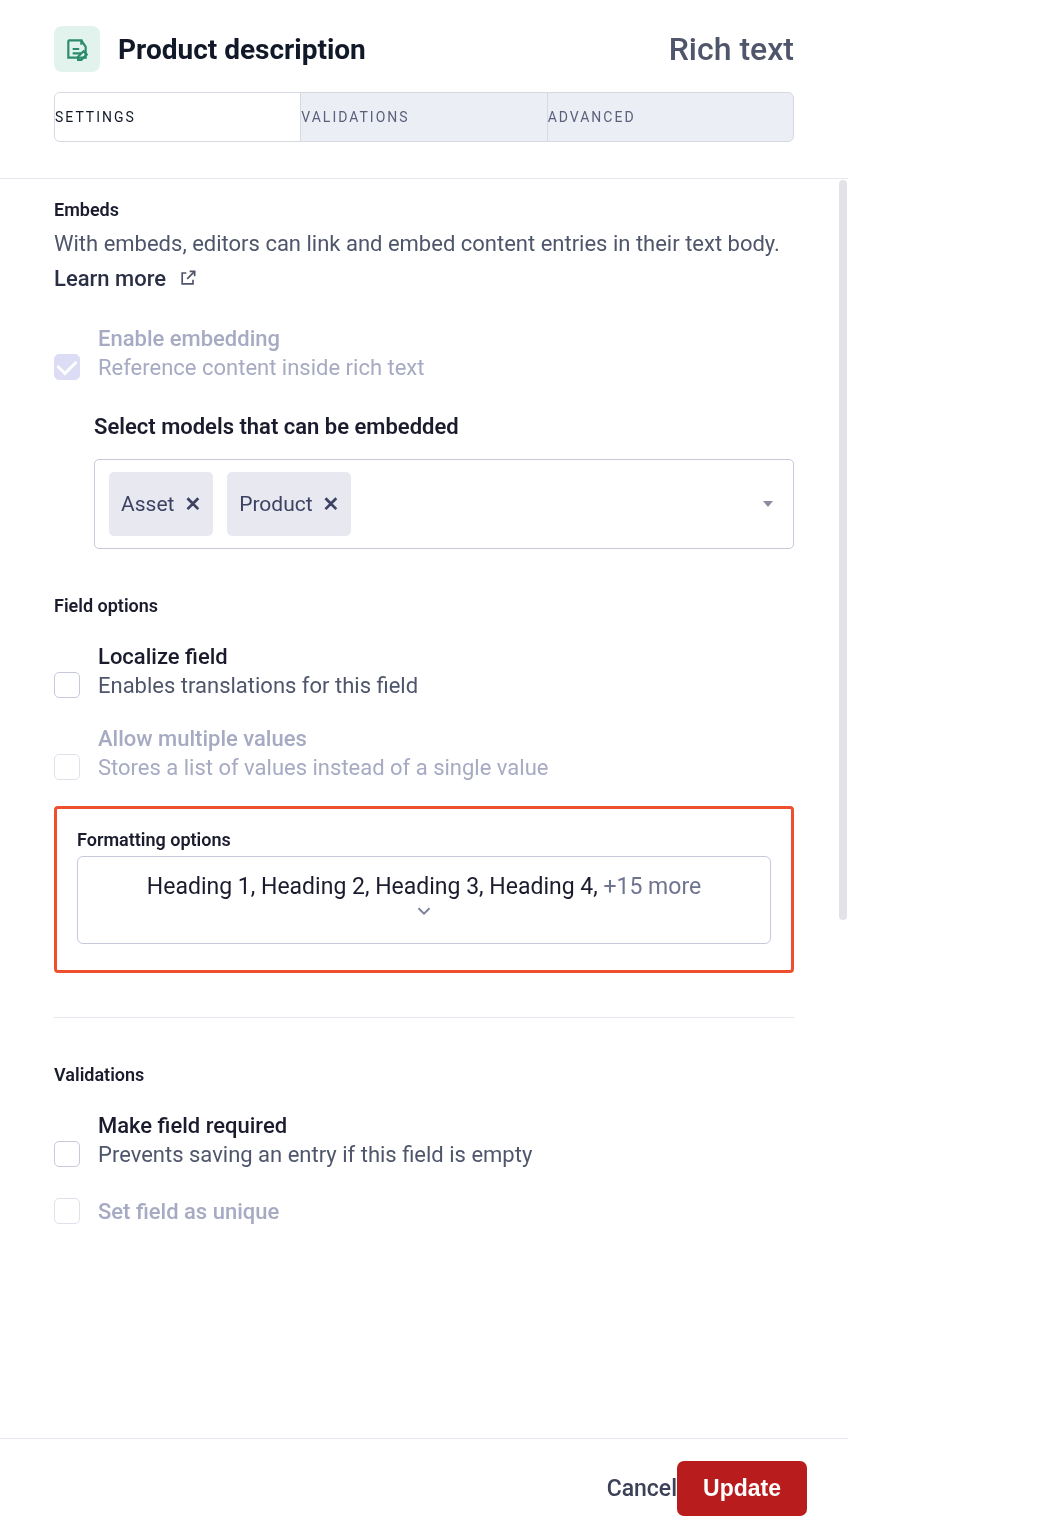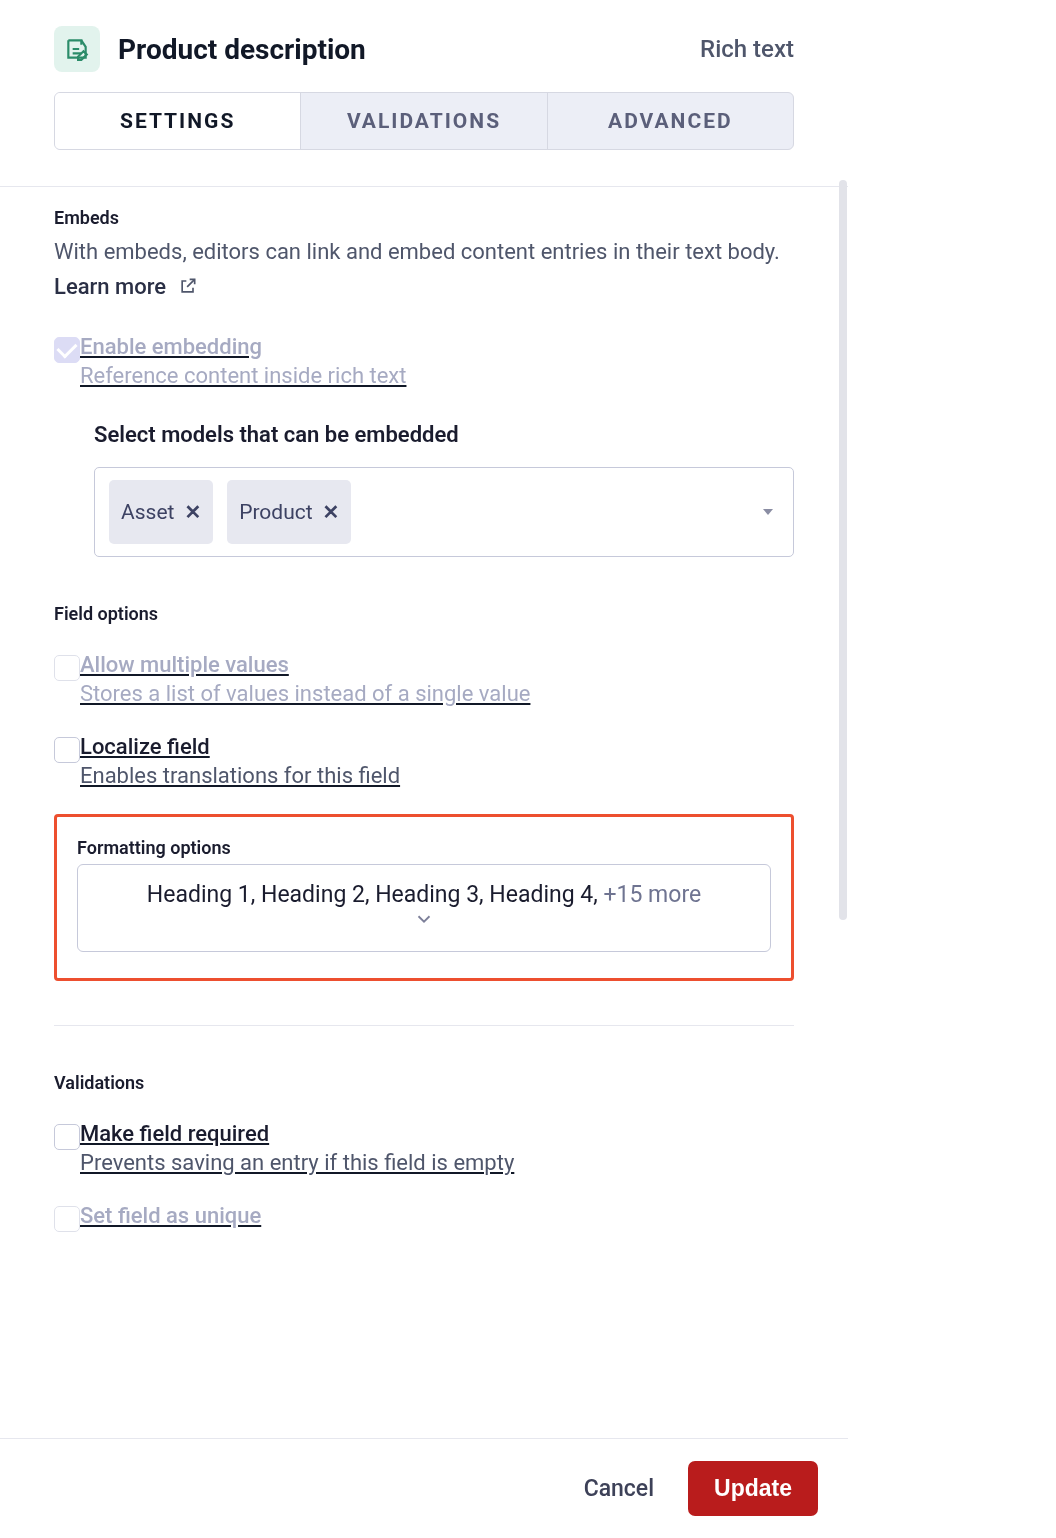--- a/index.html
+++ b/index.html
@@ -3,33 +3,33 @@
 <meta charset="utf-8">
 <style>
   * { box-sizing: border-box; }
   html, body { margin:0; padding:0; font-family: -apple-system, BlinkMacSystemFont, "Segoe UI", Roboto, sans-serif; background:#fff; color:#111827; font-size:20px; }
   .page { width:848px; min-height:1538px; position:relative; background:#fff; }
   .header { display:flex; align-items:center; justify-content:space-between; padding:26px 54px 20px; }
   .header-left { display:flex; align-items:center; gap:18px; }
   .field-icon-box { width:46px; height:46px; border-radius:8px; background:#e2f3ed; display:flex; align-items:center; justify-content:center; }
   .field-icon-box svg { width:26px; height:26px; stroke:#2b8c69; stroke-width:2; fill:none; }
   .page-title { font-weight:700; font-size:28px; color:#111827; }
-  .type-label { font-size:24px; font-weight:500; color:#4f566b; }
+  .type-label { font-size:32px; font-weight:500; color:#4f566b; }
   .tabs { display:flex; margin:0 54px; border:1px solid #d6d8e2; border-radius:6px; overflow:hidden; background:#eceef6; }
-  .tab { flex:1; text-align:center; padding:16px 0; font-size:21px; letter-spacing:2px; font-weight:700; color:#5b5f7a; cursor:pointer; }
+  .tab { flex:1; text-align:left; padding:16px 0; font-size:14px; letter-spacing:2px; font-weight:400; color:#5b5f7a; cursor:pointer; }
   .tab.active { background:#fff; color:#111827; border-right:1px solid #d6d8e2; }
   .tab:not(.active):not(:last-child) { border-right:1px solid #d6d8e2; }
   .divider-full { border:none; border-top:1px solid #e6e7ee; margin:36px 0 0; width:100%; }
   .content { padding:20px 54px 0; }
   .sec-title { font-size:18px; font-weight:600; color:#1a1c2e; margin-bottom:6px; }
   .sec-desc { font-size:22px; color:#4f566b; line-height:1.6; }
   .link-inline { color:#2a2f45; font-weight:500; }
   .ext-icon { display:inline-block; vertical-align:middle; margin-left:6px; }
   .ext-icon svg { width:20px; height:20px; stroke:#4f566b; stroke-width:2; fill:none; }
-  .opt { display:flex; align-items:flex-start; margin-top:28px;text-decoration:underline; }
+  .opt { display:flex; align-items:flex-end; gap:18px; margin-top:28px; }
   .chk { width:26px; height:26px; border:1px solid #c6c9da; border-radius:5px; background:#fff; flex-shrink:0; margin-top:3px; display:flex; align-items:center; justify-content:center; cursor:pointer; }
   .chk.checked { background:#c1c0ee; border-color:#c1c0ee; }
   .chk.checked::after { content:""; width:9px; height:15px; border:solid #fff; border-width:0 3px 3px 0; transform:rotate(45deg); margin-top:-3px; }
   .chk.disabled { opacity:.55; cursor:default; }
   .opt-label { font-size:22px; color:#1a1c2e; font-weight:500; }
   .opt-label.muted, .opt-sub.muted { color:#a6aac2; }
   .opt-sub { font-size:22px; color:#4f566b; margin-top:4px; }
   .sub-sec { margin-top:34px; margin-left:40px; }
   .sub-sec .sec-title { font-size:22px; font-weight:600; }
   .multiselect { margin-top:20px; border:1px solid #c6c9da; border-radius:5px; padding:12px 14px; display:flex; align-items:center; justify-content:space-between; cursor:pointer; }
@@ -39,21 +39,21 @@
   .caret { width:0; height:0; border-left:5px solid transparent; border-right:5px solid transparent; border-top:6px solid #8a8da3; margin-right:6px; }
   .gap-lg { margin-top:46px; }
   .highlight { border:3px solid #ed4f2f; border-radius:4px; padding:20px 20px 26px; margin-top:26px; }
   .highlight .sec-title { }
   .dropdown { border:1px solid #c6c9da; border-radius:6px; padding:16px 18px; display:flex; align-items:center; justify-content:space-between; cursor:pointer;flex-direction:column; }
   .dd-text { font-size:23px; color:#1a1c2e; }
   .dd-more { color:#6f7491; }
   .chev { }
   .chev svg { width:22px; height:22px; stroke:#7c7f99; stroke-width:2; fill:none; }
   .hr-local { border:none; border-top:1px solid #e6e7ee; margin:44px 0 0; }
-  .footer { position:absolute; bottom:0; left:0; right:0; border-top:1px solid #e6e7ee; padding:22px 30px; display:flex; justify-content:flex-end; align-items:center; gap:34px; background:#fff; }
+  .footer { position:absolute; bottom:0; left:0; right:0; border-top:1px solid #e6e7ee; padding:22px 41px; display:flex; justify-content:flex-end; align-items:center; background:#fff; }
   .btn-text { font-size:23px; color:#3d4158; font-weight:500; cursor:pointer; }
   .btn-primary { background:#b91c1c; color:#fff; font-size:23px; font-weight:600; padding:14px 26px; border:none; border-radius:7px; cursor:pointer; }
   .scroll-ind { position:absolute; right:1px; top:180px; width:8px; height:740px; background:#e2e3e9; border-radius:4px; }
 </style>
 </head>
 <body>
 <div class="page">
 
 <div class="header">
   <div class="header-left">
@@ -114,32 +114,32 @@
           <span class="chip-x">✕</span>
         </div>
       </div>
       <div class="caret"></div>
     </div>
   </div>
 
   <div class="sec-title gap-lg">Field options</div>
 
   <div class="opt">
+    <div class="chk"></div>
+    <div>
+      <div class="opt-label">Localize field</div>
+      <div class="opt-sub">Enables translations for this field</div>
+    </div>
+  </div>
+
+  <div class="opt">
     <div class="chk disabled"></div>
     <div>
       <div class="opt-label muted">Allow multiple values</div>
       <div class="opt-sub muted">Stores a list of values instead of a single value</div>
-    </div>
-  </div>
-
-  <div class="opt">
-    <div class="chk"></div>
-    <div>
-      <div class="opt-label">Localize field</div>
-      <div class="opt-sub">Enables translations for this field</div>
     </div>
   </div>
 
   <div class="highlight">
     <div class="sec-title">Formatting options</div>
     <div class="dropdown">
       <div class="dd-text">
         <span>Heading 1, Heading 2, Heading 3, Heading 4, </span><span class="dd-more">+15 more</span>
       </div>
       <span class="chev">

